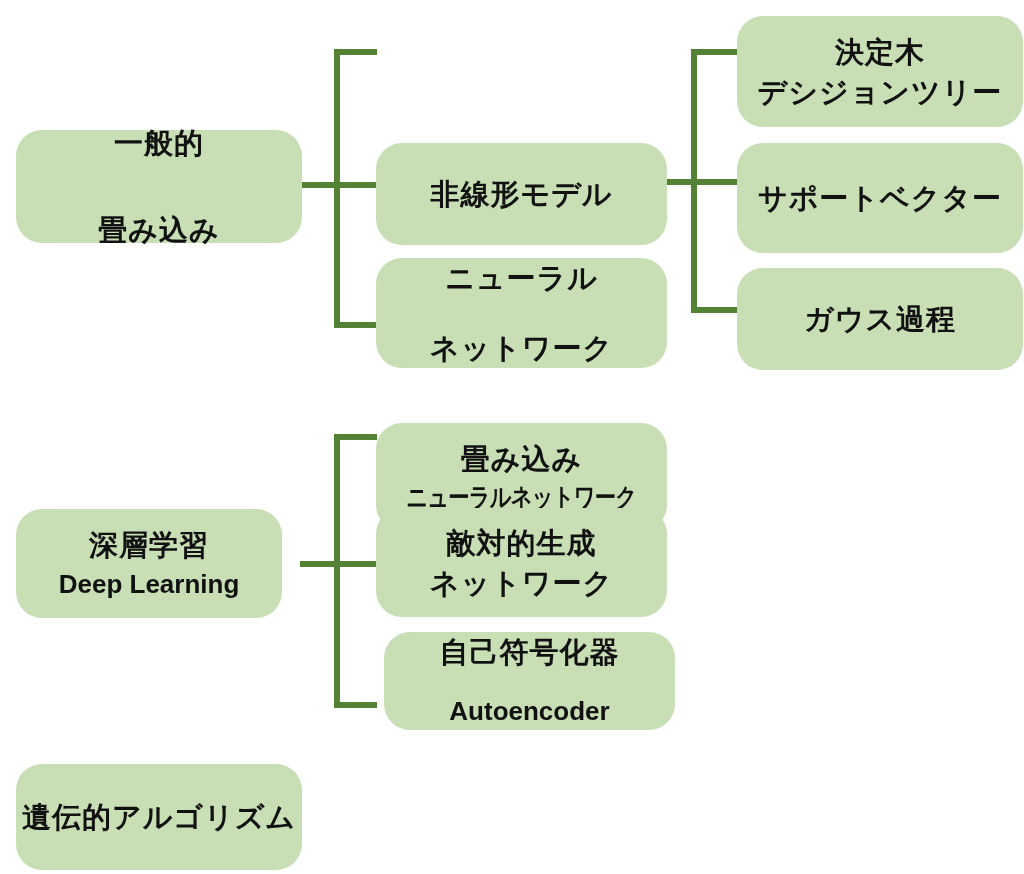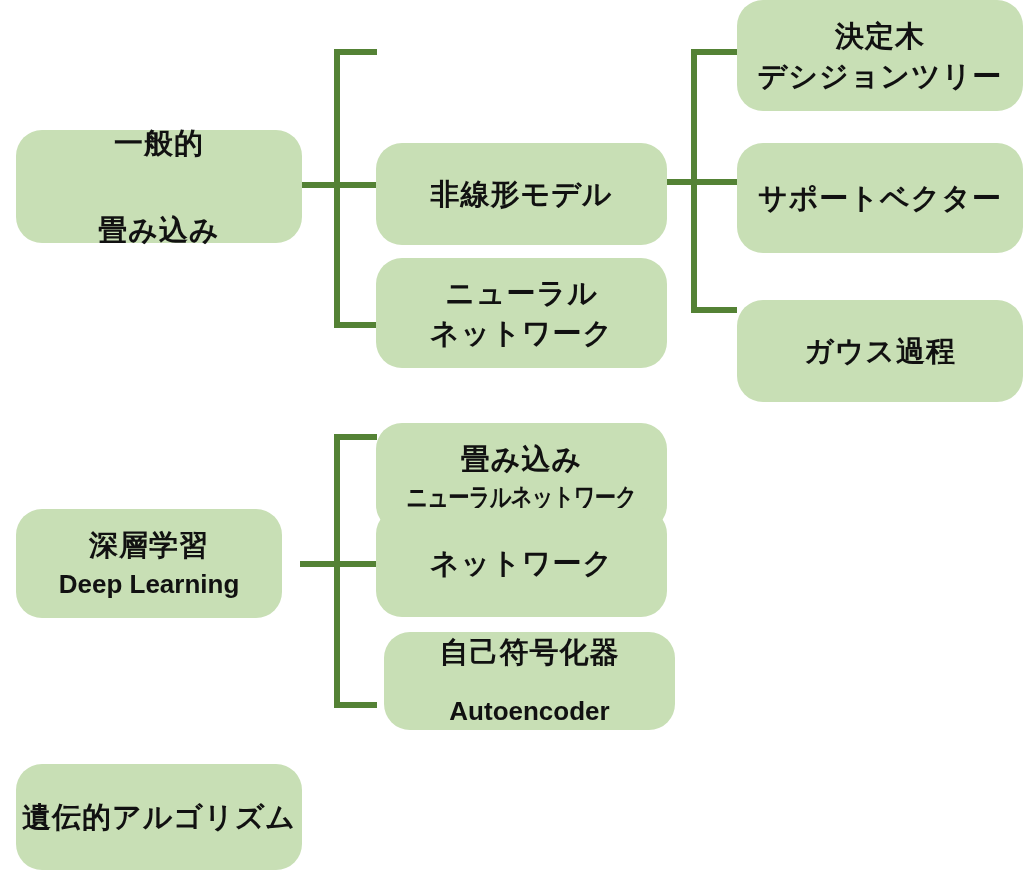--- a/index.html
+++ b/index.html
@@ -57,28 +57,28 @@
     background: var(--line-color);
   }
 
   
   .n-general    { left: 16px;  top: 130px; width: 286px; height: 113px; gap: 47px; }
   .n-deep       { left: 16px;  top: 509px; width: 266px; height: 109px; }
   .n-genetic    { left: 16px;  top: 764px; width: 286px; height: 106px; }
   
   .n-linear     { left: 376px; top: 4px;   width: 291px; height: 100px; }
   .n-nonlinear  { left: 376px; top: 143px; width: 291px; height: 102px; }
-  .n-neural     { left: 376px; top: 258px; width: 291px; height: 110px; }
+  .n-neural     { left: 376px; top: 258px; width: 291px; height: 110px; justify-content: space-between; }
   .n-cnn        { left: 376px; top: 383px; width: 291px; height: 108px; margin-top: 40px; }
   .n-gan        { left: 376px; top: 508px; width: 291px; height: 109px; }
   .n-autoenc    { left: 384px; top: 632px; width: 291px; height: 98px; gap: 20px; }
   
-  .n-dtree      { left: 737px; top: 0;   width: 286px; height: 111px; }
+  .n-dtree      { left: 737px; top: 16px;   width: 286px; height: 111px; }
   .n-svm        { left: 737px; top: 143px; width: 286px; height: 110px; }
-  .n-gauss      { left: 737px; top: 268px; width: 286px; height: 102px; margin-top: 32px; }
+  .n-gauss      { left: 737px; top: 268px; width: 286px; height: 102px; }
 
   
   .c-g1-mid   { left: 300px; top: 182px; width: 77px;  height: 6px; }
   .c-g1-spine { left: 334px; top: 49px;  width: 6px;   height: 279px; }
   .c-g1-top   { left: 334px; top: 49px;  width: 43px;  height: 6px; }
   .c-g1-bot   { left: 334px; top: 322px; width: 43px;  height: 6px; }
   
   .c-g2-mid   { left: 667px; top: 179px; width: 70px;  height: 6px; }
   .c-g2-spine { left: 691px; top: 49px;  width: 6px;   height: 264px; }
   .c-g2-top   { left: 691px; top: 49px;  width: 46px;  height: 6px; }
@@ -126,20 +126,21 @@
   </div>
   <div class="node n-neural">
     <span class="main-line">ニューラル</span>
     <span class="main-line">ネットワーク</span>
   </div>
   <div class="node n-cnn">
     <span class="main-line">畳み込み</span>
     <span class="kana-narrow">ニューラルネットワーク</span>
   </div>
   <div class="node n-gan">
+    <span class="main-line">敵対的生成</span>
     <span class="main-line">ネットワーク</span>
   </div>
   <div class="node n-autoenc">
     <span class="main-line">自己符号化器</span>
     <span class="sub-en">Autoencoder</span>
   </div>
 
   <div class="node n-dtree">
     <span class="main-line">決定木</span>
     <span class="main-line">デシジョンツリー</span>

